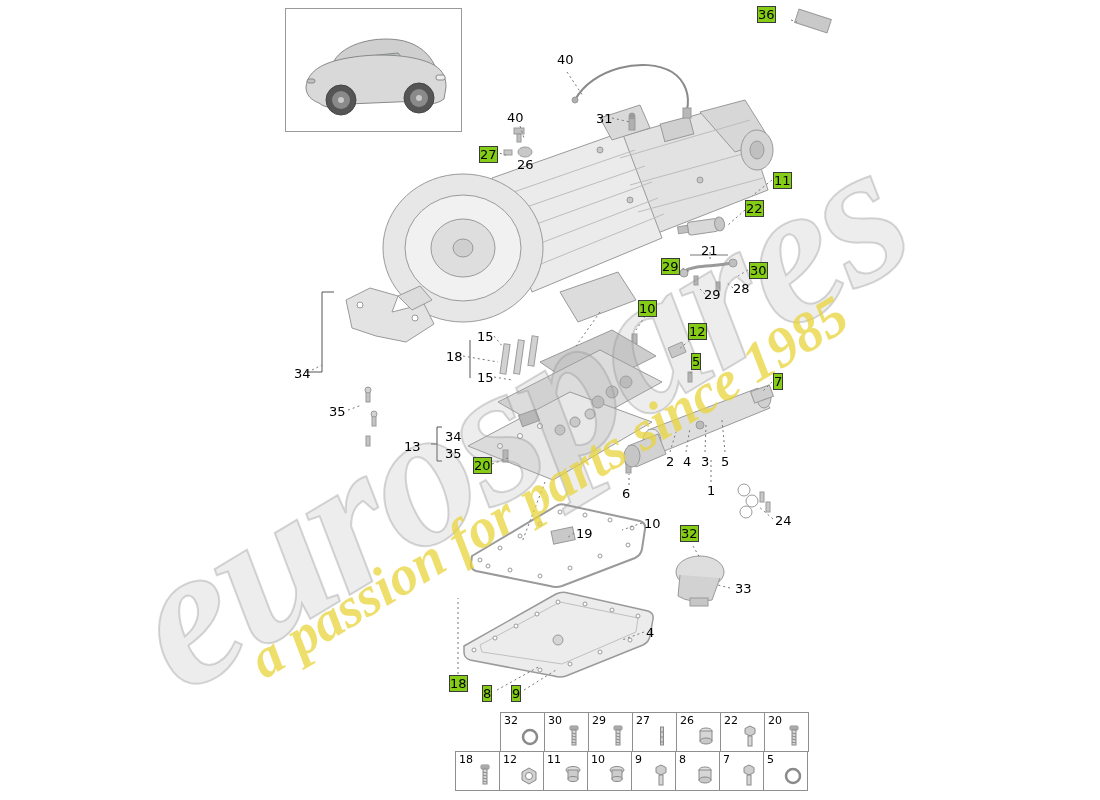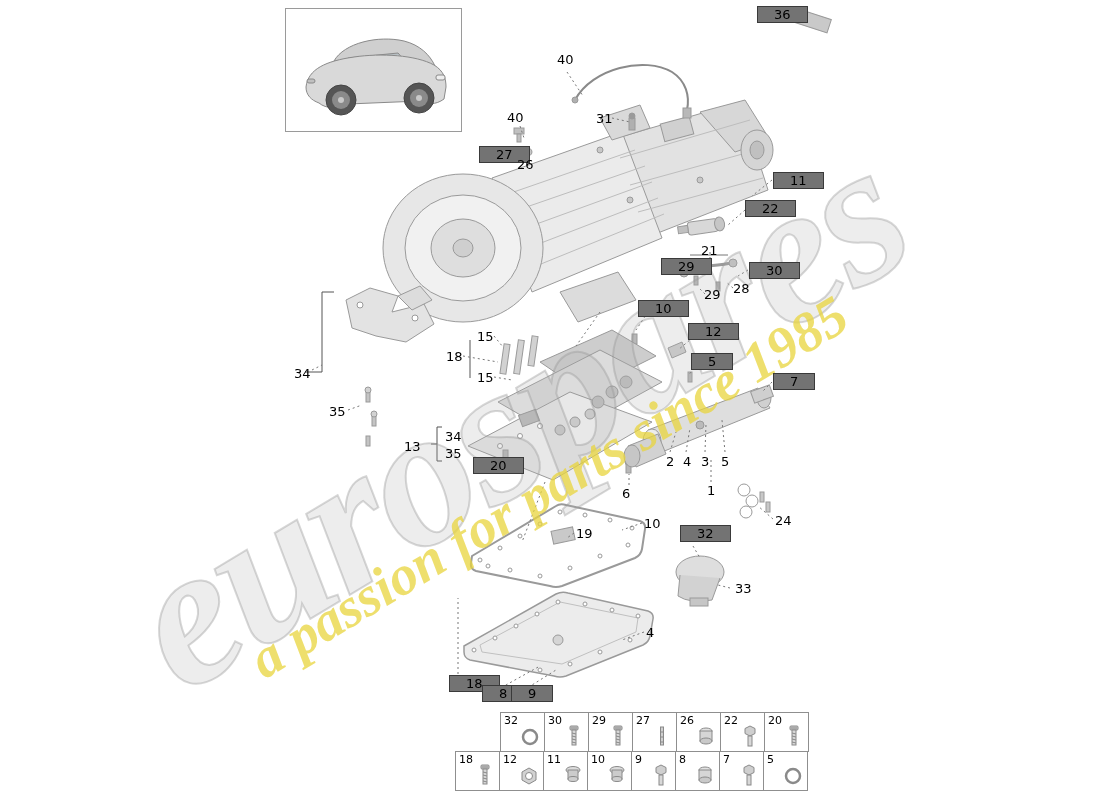--- a/index.html
+++ b/index.html
@@ -15,21 +15,21 @@
       -webkit-text-stroke:2px rgba(150,150,150,0.38);}
   .wm-tagline{left:238px;top:636px;transform:rotate(-31deg);
       font-family:"Liberation Serif","DejaVu Serif",serif;font-weight:bold;
       font-size:56px;color:rgba(232,212,60,0.75);}
   
   .car-box{position:absolute;left:285px;top:8px;width:175px;height:122px;
       border:1px solid #9a9a9a;background:#fff;z-index:3;}
   
   .plabel{position:absolute;z-index:4;font-size:13px;line-height:15px;color:#000;
       background:transparent;cursor:pointer;}
-  .plabel[data-boxed="true"]{border:1px solid #3a3a3a;padding:0 16px;background:#737373;}
+  .plabel[data-boxed="true"]{border:1px solid #3a3a3a;padding:0 0;background:#84cc16;}
   
   .ftable{position:absolute;left:455px;top:712px;z-index:4;}
   .frow{display:flex;}
   .frow-top{margin-left:45px;}
   .frow:nth-child(2){margin-top:-1px;}
   .fcell{width:45px;height:40px;border:1px solid #8f8f8f;margin-right:-1px;
       position:relative;box-sizing:border-box;background:#fff;cursor:pointer;}
   .fnum{position:absolute;left:3px;top:1px;font-size:11px;color:#000;}
   .ficon{position:absolute;right:4px;bottom:2px;width:20px;height:24px;}
 </style>

